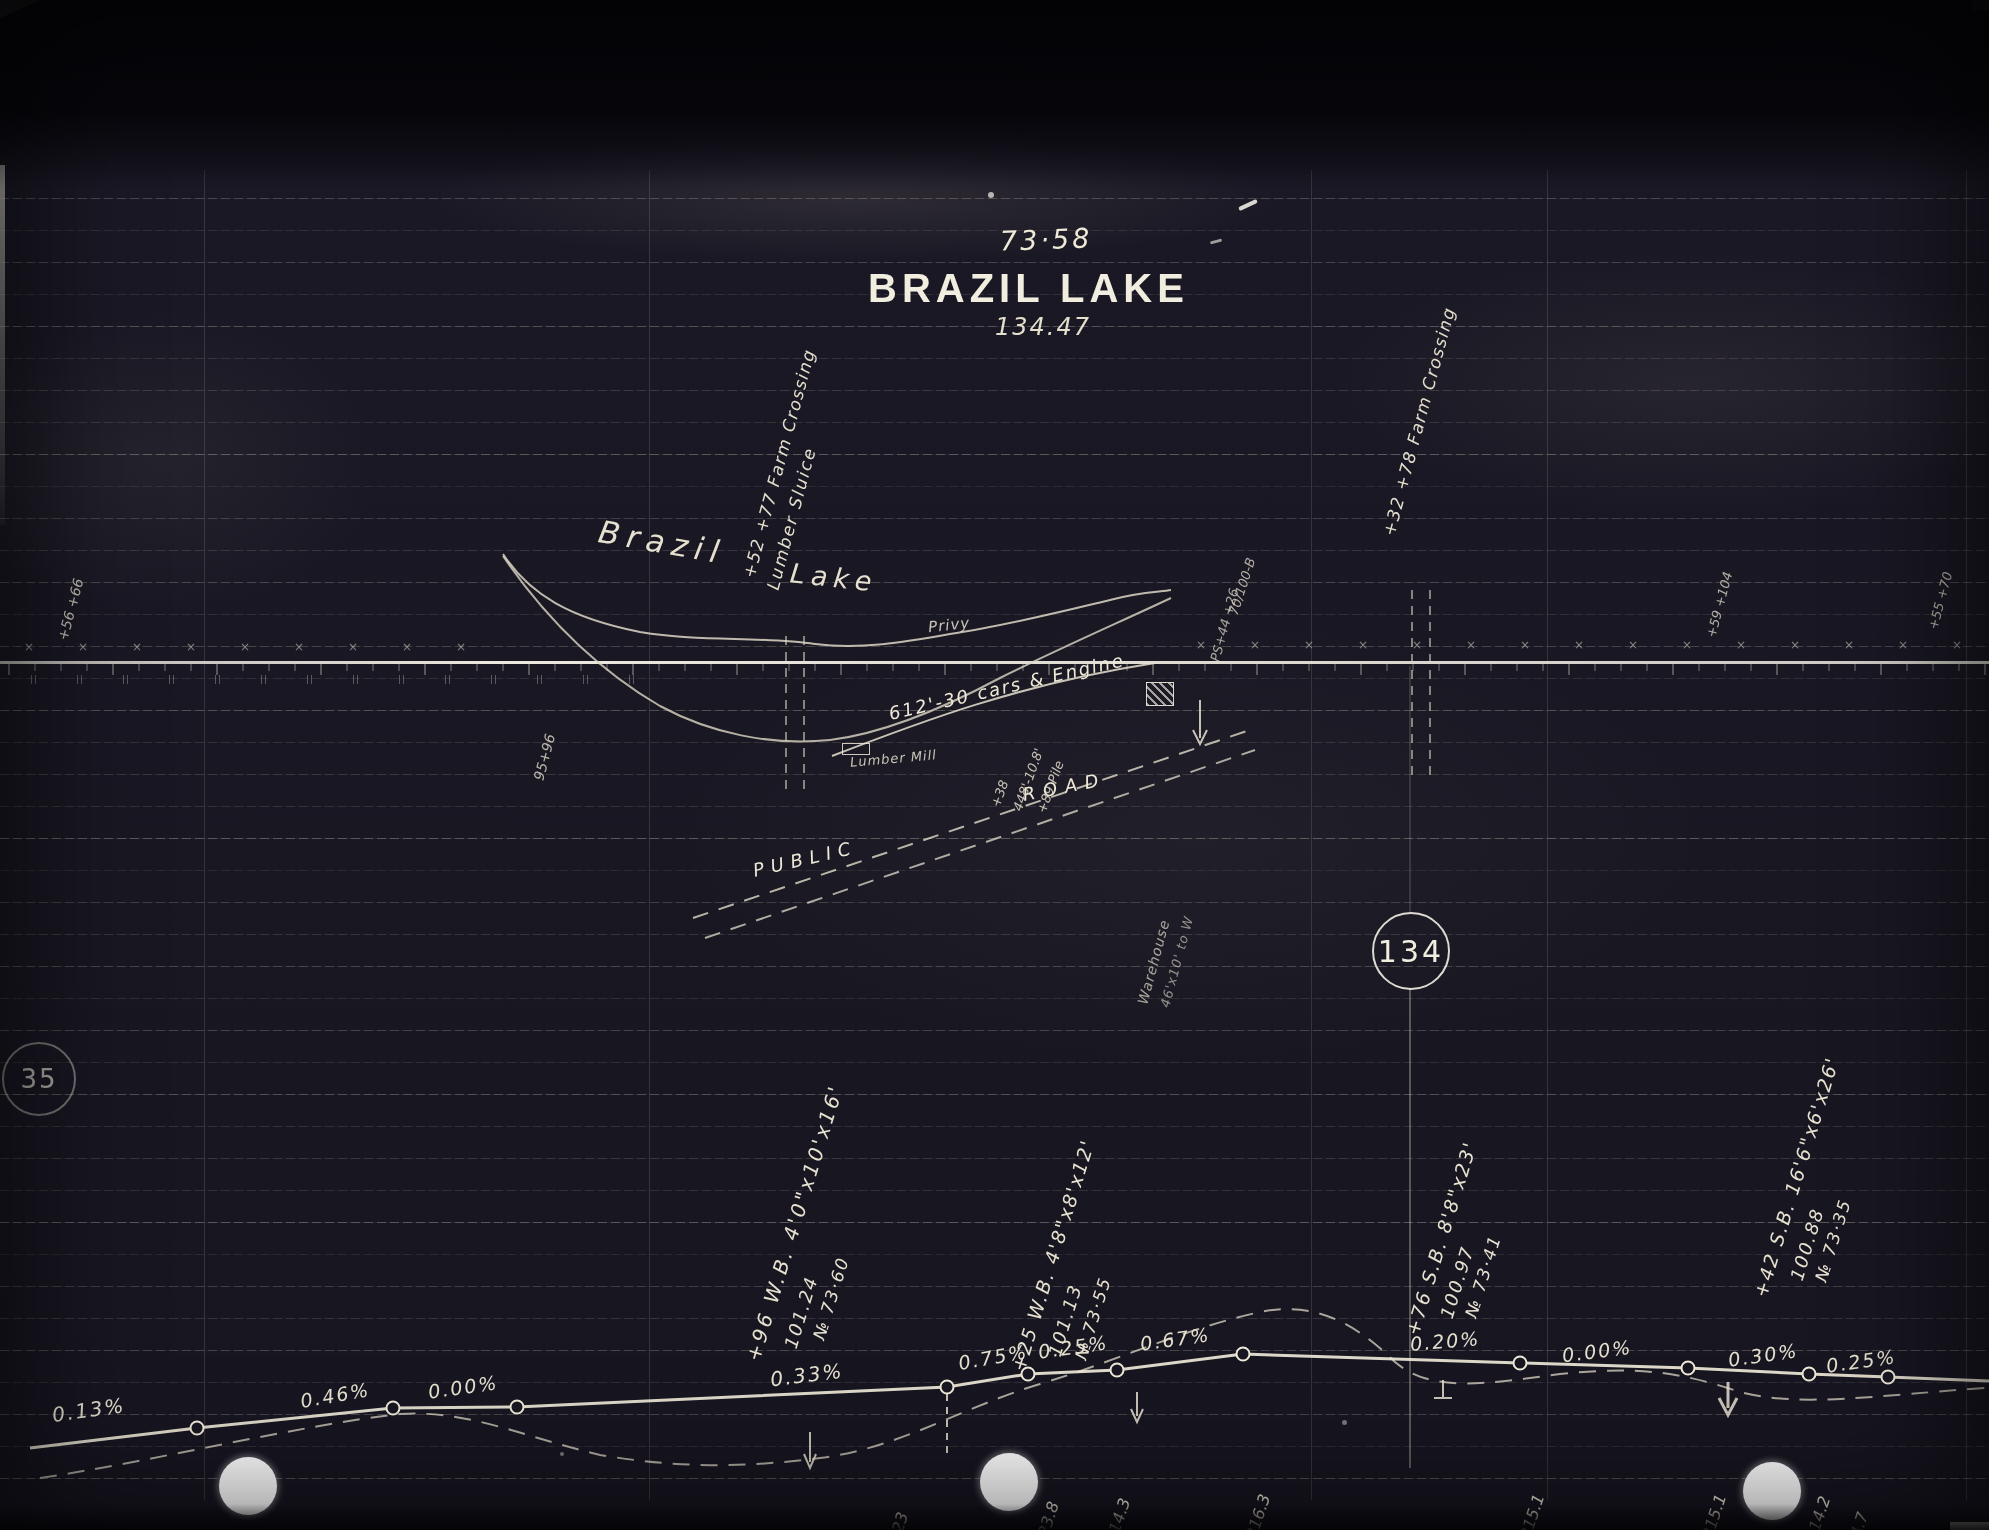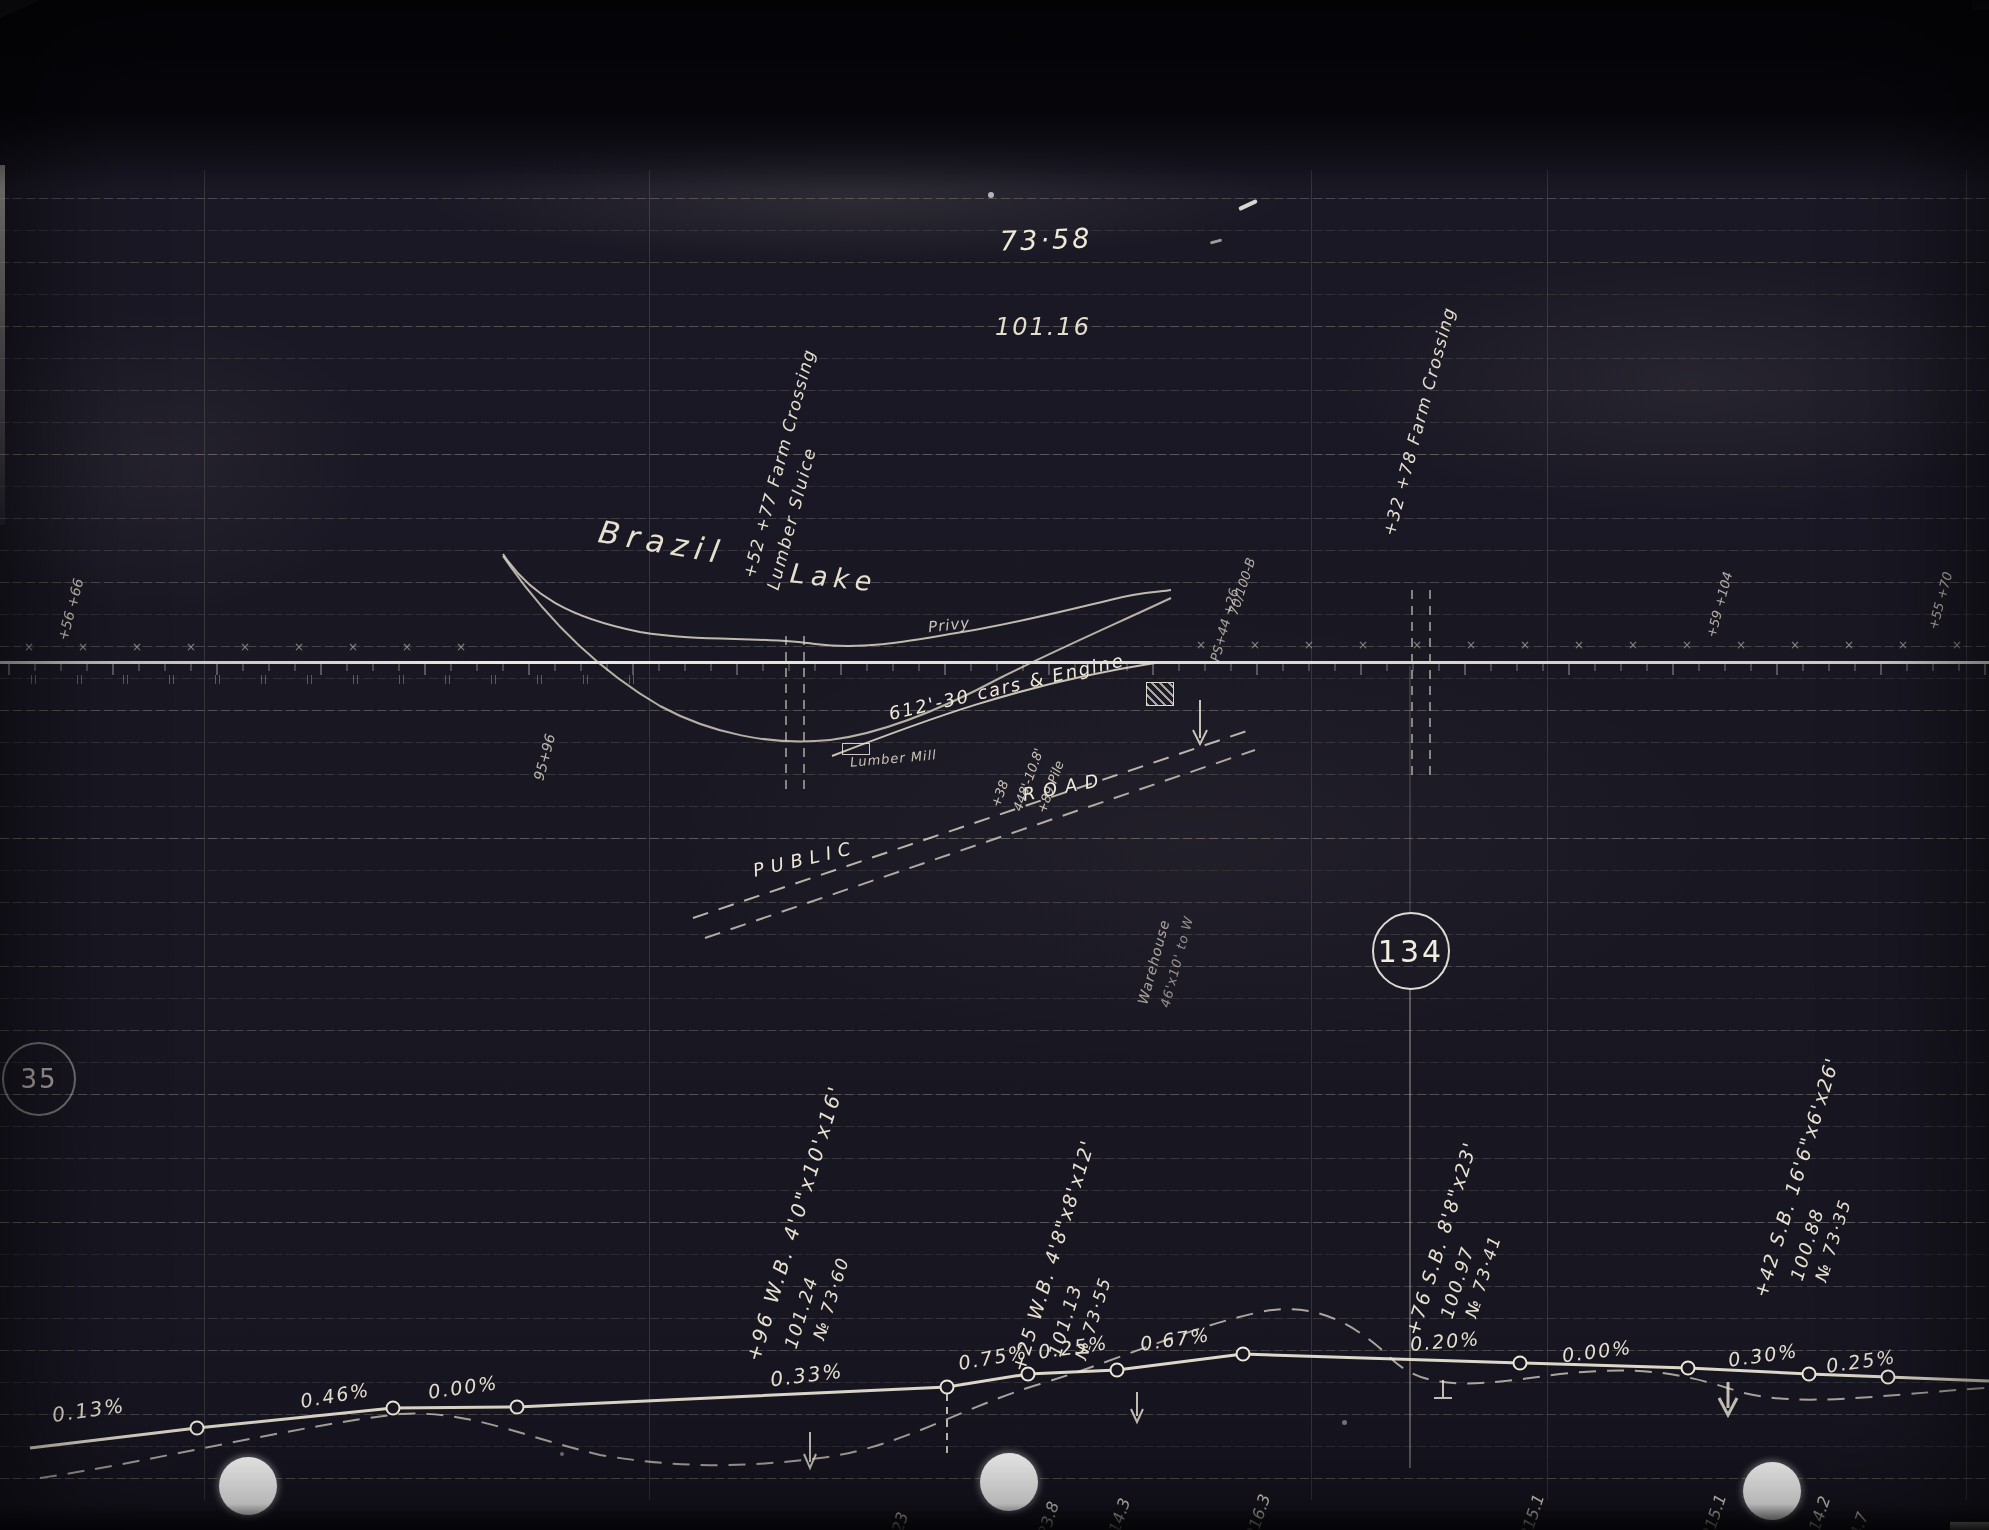--- a/index.html
+++ b/index.html
@@ -257,21 +257,22 @@
         <path d="M1131,1409 L1137,1422 L1143,1409"></path>
       <line x1="947" y1="1394" x2="947" y2="1458" stroke-dasharray="7 6"></line>
       <line x1="1443" y1="1380" x2="1443" y2="1398"></line>
         <line x1="1434" y1="1398" x2="1452" y2="1398"></line>
       <line x1="1728" y1="1382" x2="1728" y2="1408" stroke-width="3"></line>
         <path d="M1719,1398 L1728,1415 L1737,1398" stroke-width="3"></path>
     </g>
   </svg>
 
   <span class="abs hand" style="left:1000px;top:224px;font-size:27px;letter-spacing:3px;transform:rotate(-2deg);color:#efe9d8;">73·58</span>
-  <span class="abs hand" style="left:995px;top:313px;font-size:24px;letter-spacing:2px;color:#e4decd;">101.16</span>
+  <span class="abs title-main" style="left:868px;top:266px;font-size:40px;letter-spacing:5px;color:#f2eedf;">BRAZIL LAKE</span>
+  <span class="abs hand" style="left:995px;top:313px;font-size:24px;letter-spacing:2px;color:#e4decd;">134.47</span>
 
   <span class="abs hand" style="left:598px;top:524px;font-size:31px;letter-spacing:7px;transform:rotate(10deg);">Brazil</span>
   <span class="abs hand" style="left:790px;top:562px;font-size:27px;letter-spacing:6px;transform:rotate(6deg);">Lake</span>
 
   <span class="abs hand" style="left:928px;top:616px;font-size:15px;letter-spacing:1px;transform:rotate(-6deg);opacity:.85;">Privy</span>
   <span class="abs hand" style="left:886px;top:676px;font-size:18px;letter-spacing:2px;transform:rotate(-13deg);color:#efe9d8;">612'-30 cars &amp; Engine</span>
   <span class="abs hand" style="left:850px;top:751px;font-size:13px;letter-spacing:1px;transform:rotate(-5deg);opacity:.85;">Lumber Mill</span>
   <span class="abs hand" style="left:752px;top:848px;font-size:18px;letter-spacing:7px;transform:rotate(-13deg);color:#efe9d8;">PUBLIC</span>
   <span class="abs hand" style="left:1022px;top:776px;font-size:18px;letter-spacing:8px;transform:rotate(-11deg);color:#efe9d8;">ROAD</span>
 

